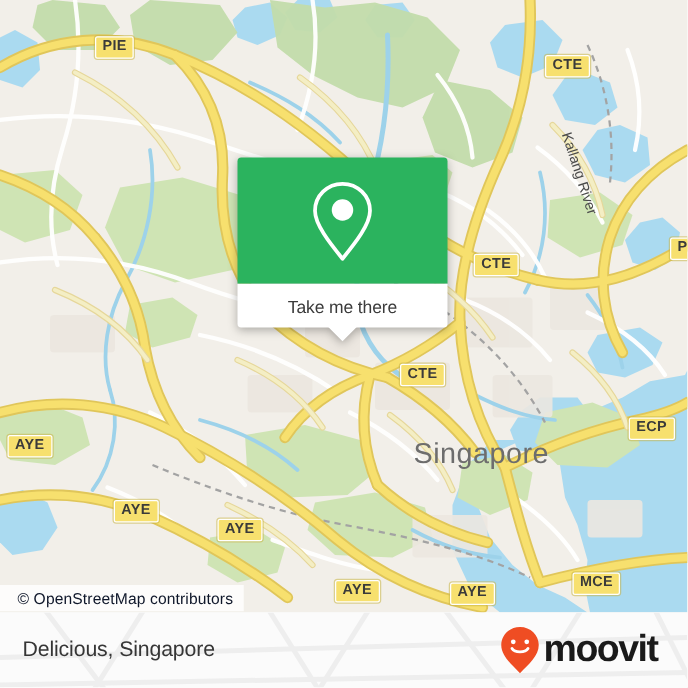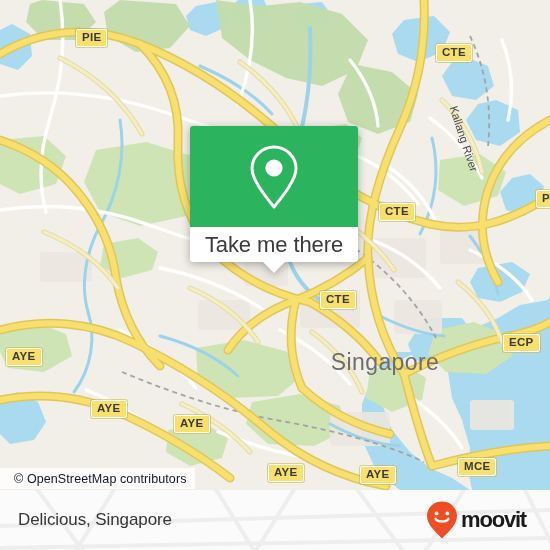--- a/index.html
+++ b/index.html
@@ -66,21 +66,21 @@
     justify-content: center;
   }
   #pin-icon { display: block; }
   #callout-label {
     height: 35px;
     background: #ffffff;
     border-radius: 0 0 3px 3px;
     display: flex;
     align-items: center;
     justify-content: center;
-    font-size: 22px;
+    font-size: 14px;
     color: #3b3b3b;
     letter-spacing: -0.1px;
   }
   #callout-tail {
     position: absolute;
     left: 50%;
     margin-left: -12px;
     top: 135px;
     width: 0; height: 0;
     border-left: 12px solid transparent;
@@ -119,21 +119,21 @@
     white-space: nowrap;
   }
   #brand-logo {
     position: relative;
     z-index: 2;
     display: flex;
     align-items: center;
     gap: 2px;
   }
   #brand-wordmark {
-    font-size: 22px;
+    font-size: 30px;
     font-weight: bold;
     color: #1a1a1a;
     letter-spacing: -1.2px;
     line-height: 1;
   }
 </style>
 </head>
 <body>
 
 <div id="app">

